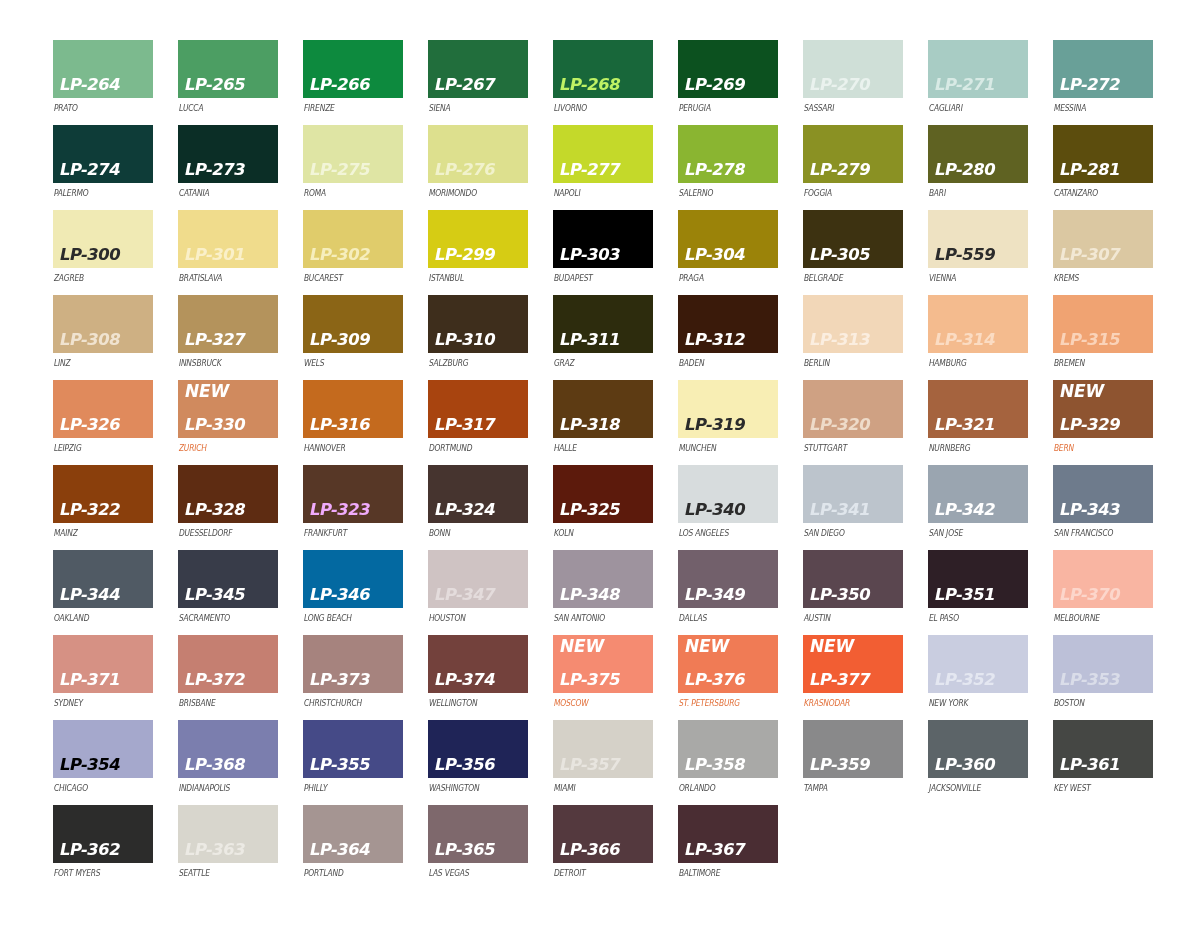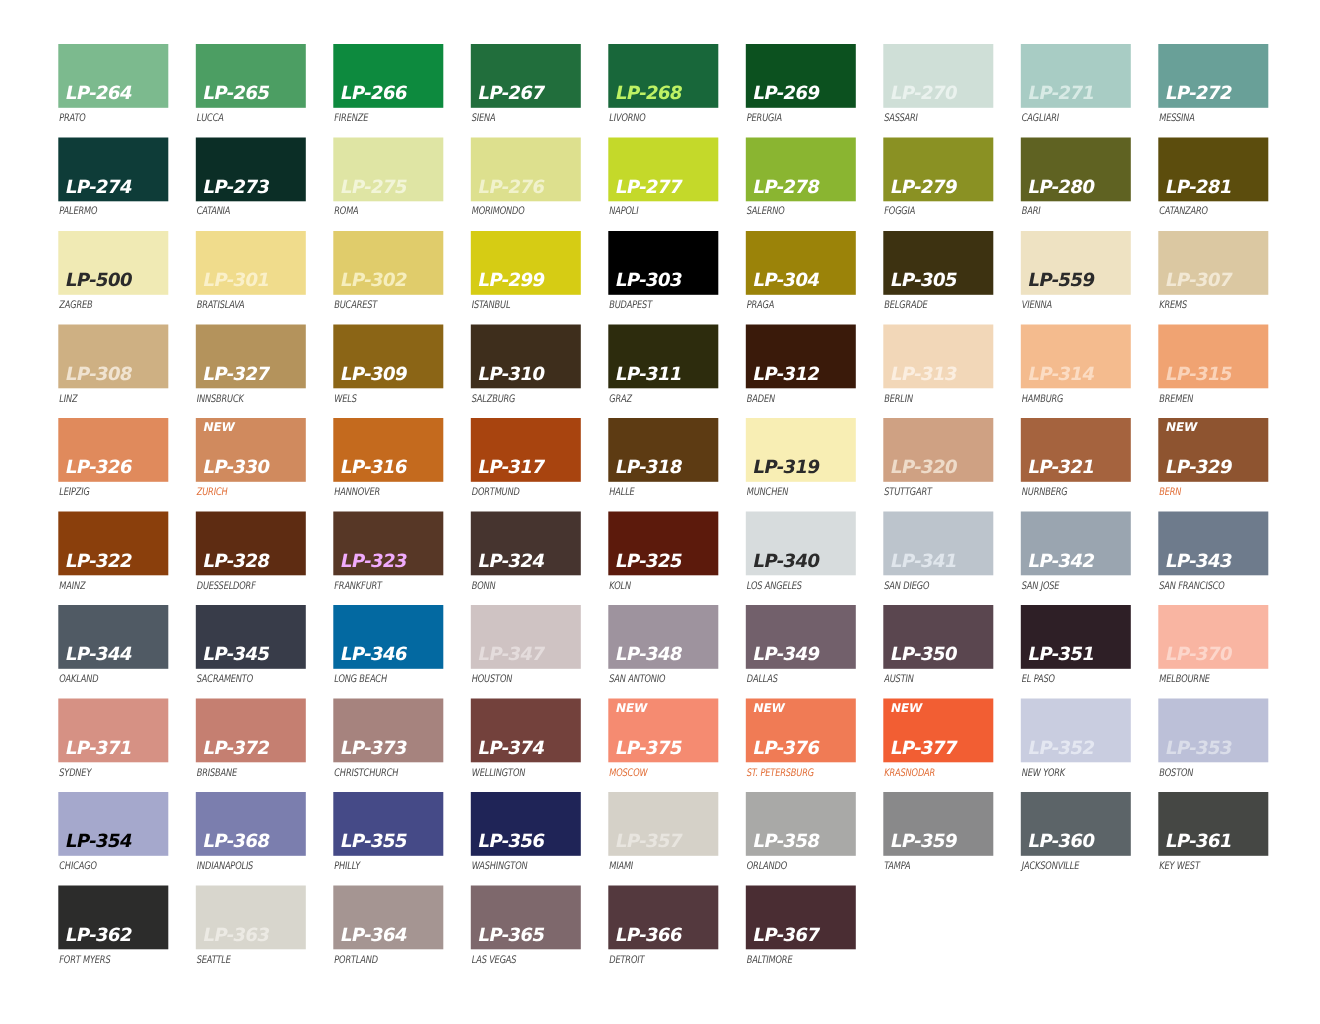--- a/index.html
+++ b/index.html
@@ -36,21 +36,21 @@
     height: 58px;
     position: relative;
     overflow: hidden;
   }
 
   .new-badge {
     position: absolute;
     top: 3px;
     left: 7px;
     font-family: "DejaVu Sans", sans-serif;
-    font-size: 11px;
+    font-size: 17px;
     font-weight: bold;
     font-style: italic;
     letter-spacing: -0.2px;
     line-height: 1;
   }
 
   .code {
     position: absolute;
     left: 7px;
     bottom: 5px;
@@ -190,21 +190,21 @@
       <div class="cell">
         <div class="swatch" style="background: rgb(92, 77, 13);">
           <div class="code" style="color: rgb(255, 255, 255);">LP-281</div>
         </div>
         <div class="city">CATANZARO</div>
       </div>
     </div>
     <div class="row">
       <div class="cell">
         <div class="swatch" style="background: rgb(240, 234, 180);">
-          <div class="code" style="color: rgb(43, 43, 43);">LP-500</div>
+          <div class="code" style="color: rgb(43, 43, 43);">LP-300</div>
         </div>
         <div class="city">ZAGREB</div>
       </div>
       <div class="cell">
         <div class="swatch" style="background: rgb(240, 220, 140);">
           <div class="code" style="color: rgb(250, 240, 201);">LP-301</div>
         </div>
         <div class="city">BRATISLAVA</div>
       </div>
       <div class="cell">

